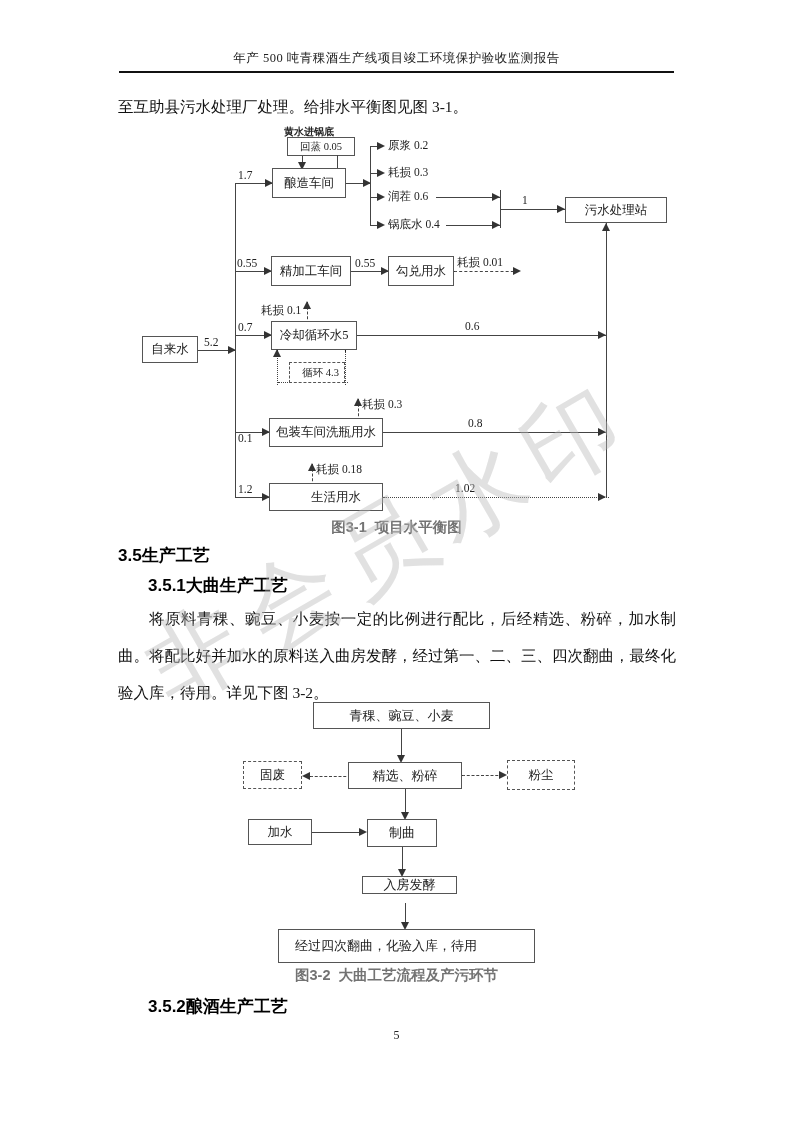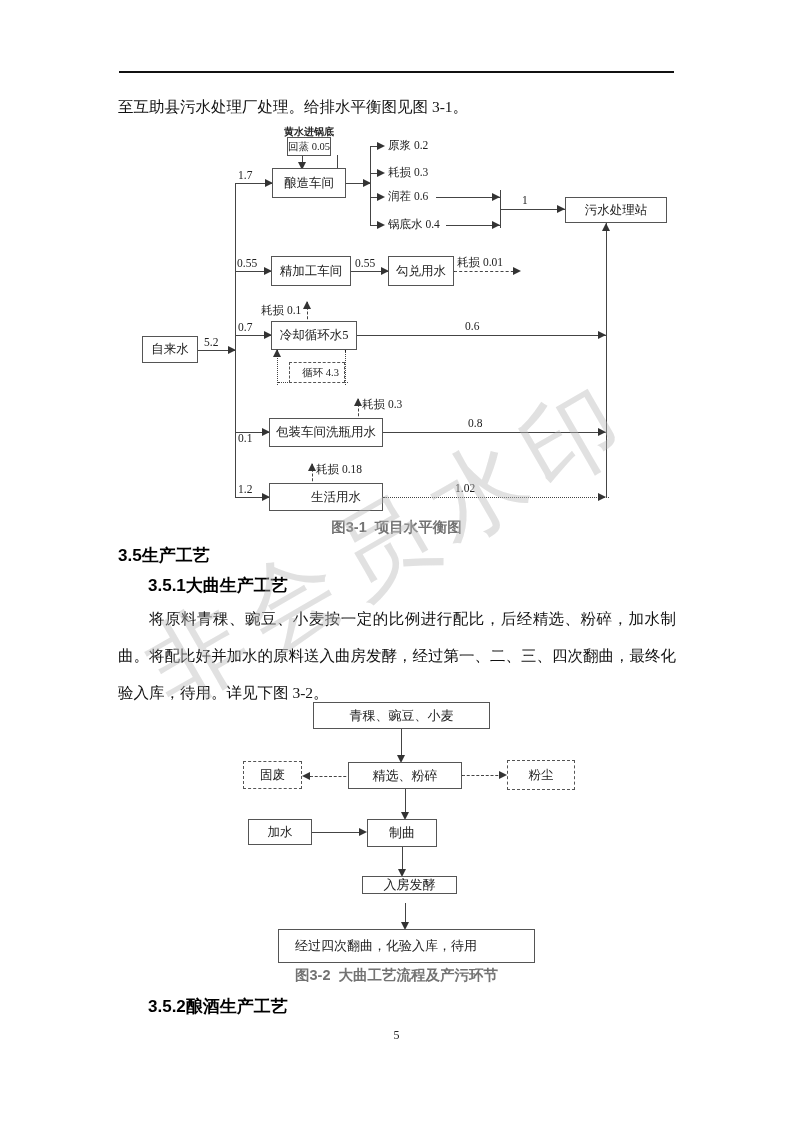--- a/index.html
+++ b/index.html
@@ -43,28 +43,29 @@
   .ah.u{border-left:4px solid transparent;border-right:4px solid transparent;border-bottom:8px solid #333;}
   .ah.d{border-left:4px solid transparent;border-right:4px solid transparent;border-top:8px solid #333;}
 </style>
 </head>
 <body>
 
 <div id="page">
 
   <div class="watermark">非会员水印</div>
 
+  <div class="doc-header">年产 500 吨青稞酒生产线项目竣工环境保护验收监测报告</div>
   <div class="header-rule"></div>
 
   <div class="body-text" style="top:88px;">至互助县污水处理厂处理。给排水平衡图见图 3-1。</div>
 
   <div class="fig" style="left:130px;top:125px;width:548px;height:394px;">
 
     <div class="lb tiny" style="left:154px;top:0px;font-weight:bold;">黄水进锅底</div>
-    <div class="bx small" style="left:157px;top:12px;width:44px;height:19px;">回蒸 0.05</div>
+    <div class="bx small" style="left:157px;top:12px;width:68px;height:19px;">回蒸 0.05</div>
     <div class="vl" style="left:207px;top:30px;height:13px;"></div>
     <div class="vl" style="left:172px;top:31px;height:7px;"></div>
     <div class="ah d" style="left:168px;top:37px;"></div>
 
     <div class="bx" style="left:12px;top:211px;width:56px;height:27px;">自来水</div>
     <div class="lb" style="left:74px;top:211px;">5.2</div>
     <div class="hl" style="left:68px;top:225px;width:37px;"></div>
     <div class="ah r" style="left:98px;top:221px;"></div>
     <div class="vl" style="left:105px;top:58px;height:314px;"></div>
 

